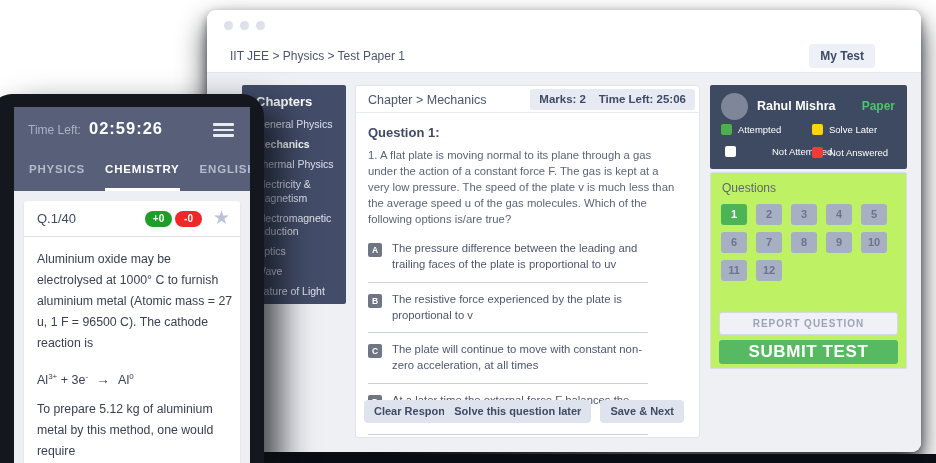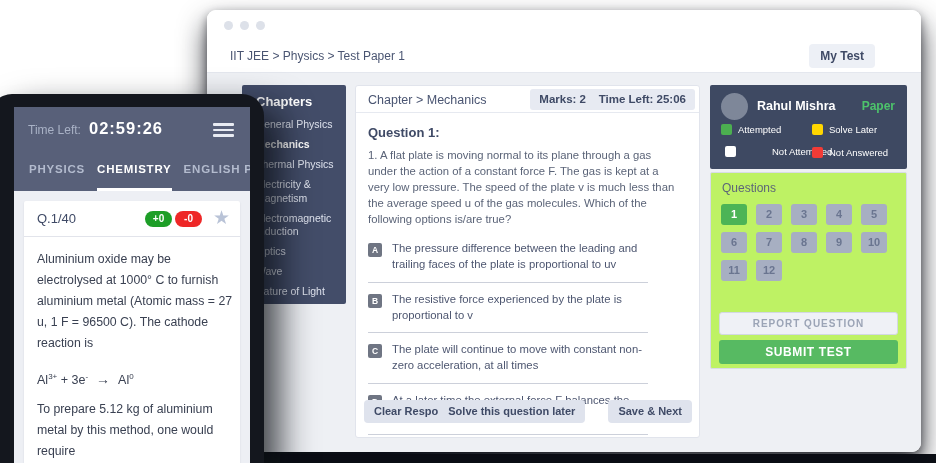--- a/index.html
+++ b/index.html
@@ -44,54 +44,54 @@
   .opts{margin:14px 12px 0 12px;}
   .opt-row{display:flex;align-items:flex-start;}
   .opt-letter{flex:0 0 14px;height:14px;background:#6f7583;border-radius:2px;color:#fff;
     font-size:8.5px;font-weight:bold;text-align:center;line-height:14px;margin-top:2px;cursor:default;}
   .opt-text{margin-left:10px;font-size:11.3px;line-height:1.4;color:#4d5670;width:270px;cursor:default;}
   .opt-div{border-bottom:1px solid #ccd0da;width:280px;margin:9px 0 9px 0;}
   .actions{position:absolute;left:8px;right:7px;bottom:14px;height:23px;}
   .abtn{background:#dfe3ed;border-radius:4px;font-size:11px;font-weight:bold;color:#3f4a66;
     padding:0 10px;height:23px;line-height:23px;display:inline-block;cursor:default;}
   .abtn.clear{position:absolute;left:0;}
-  .agroup{position:absolute;right:0;display:flex;gap:23px;}
+  .agroup{position:absolute;right:8px;display:flex;gap:9px;}
 
   
   .rhead{position:absolute;left:503px;top:12px;width:197px;height:84px;background:#3e4962;border-radius:2px;}
   .avatar{position:absolute;left:11px;top:8px;width:27px;height:27px;border-radius:50%;background:#7e8799;}
   .uname{position:absolute;left:47px;top:14px;font-size:12.5px;font-weight:bold;color:#fff;}
   .pause{position:absolute;right:12px;top:14px;font-size:12px;font-weight:bold;color:#4dc36b;cursor:default;}
   .lg-item{position:absolute;display:flex;align-items:center;gap:6px;}
   .lg-sw{width:11px;height:11px;border-radius:2px;display:block;}
   .lg-label{font-size:9.5px;color:#fff;}
   .qpanel{position:absolute;left:503px;top:99px;width:197px;height:197px;background:#bef264;
     border:1px solid #d8dce6;border-radius:2px;}
   .qp-title{margin:8px 0 0 11px;font-size:12px;color:#5c6578;}
   .qgrid{margin:9px 0 0 10px;display:grid;grid-template-columns:repeat(5,26px);gap:7px 9px;}
   .qcell{width:26px;height:21px;background:#a7afc2;border-radius:3px;color:#6a7590;
     font-size:11px;font-weight:bold;text-align:center;line-height:21px;cursor:default;}
   .qcell.attempted{background:#4cb456;color:#fff;}
   .report{position:absolute;left:8px;right:8px;top:139px;height:23px;background:#eff1f6;
     border:1px solid #d3d8e2;border-radius:3px;color:#9ba4b6;font-size:10px;font-weight:bold;
     letter-spacing:1px;text-align:center;line-height:21px;cursor:default;}
   .submit{position:absolute;left:8px;right:8px;top:167px;height:24px;background:#57ba62;
-    border-radius:3px;color:#fff;font-size:12px;font-weight:bold;letter-spacing:.6px;
+    border-radius:3px;color:#fff;font-size:17px;font-weight:bold;letter-spacing:.6px;
     text-align:center;line-height:24px;cursor:default;}
 
   
   .phone{position:absolute;left:-10px;top:94px;width:274px;height:380px;background:#14171e;
     border-radius:22px 22px 0 0;box-shadow:20px 12px 32px rgba(10,12,18,.55),0 26px 30px rgba(8,10,14,.5);}
   .screen{position:absolute;left:24px;right:14px;top:13px;bottom:0;background:#edeff4;overflow:hidden;}
   .ph-head{position:relative;height:46px;background:#586079;}
   .tl-label{position:absolute;left:14px;top:16px;font-size:12px;color:#a9b2c6;}
   .tl-time{position:absolute;left:75px;top:12px;font-size:16.5px;font-weight:bold;color:#fff;letter-spacing:1px;}
   .burger{position:absolute;right:16px;top:16px;width:21px;cursor:default;}
   .burger div{height:2.5px;background:#e8ebf2;margin-bottom:3px;border-radius:1px;}
-  .tabs{position:relative;height:38px;background:#586079;display:flex;gap:12px;padding-left:15px;white-space:nowrap;}
+  .tabs{position:relative;height:38px;background:#586079;display:flex;gap:20px;padding-left:15px;white-space:nowrap;}
   .tab{font-size:11.5px;font-weight:bold;letter-spacing:.8px;color:#b3bbce;
     padding-top:10px;height:100%;cursor:default;}
   .tab.active{color:#fff;border-bottom:3px solid #fff;}
   .ph-body{padding:10px;}
   .m-card{background:#fff;border-radius:2px;box-shadow:0 1px 2px rgba(40,48,70,.12);}
   .m-qrow{position:relative;height:36px;border-bottom:1px solid #e2e4eb;}
   .m-qnum{position:absolute;left:13px;top:10px;font-size:13px;color:#3f4a66;}
   .pill{position:absolute;top:10px;width:27px;height:16px;border-radius:9px;color:#fff;
     font-size:10px;font-weight:bold;text-align:center;line-height:16px;cursor:default;}
   .pill.pos{right:68px;background:#1d9e27;}

